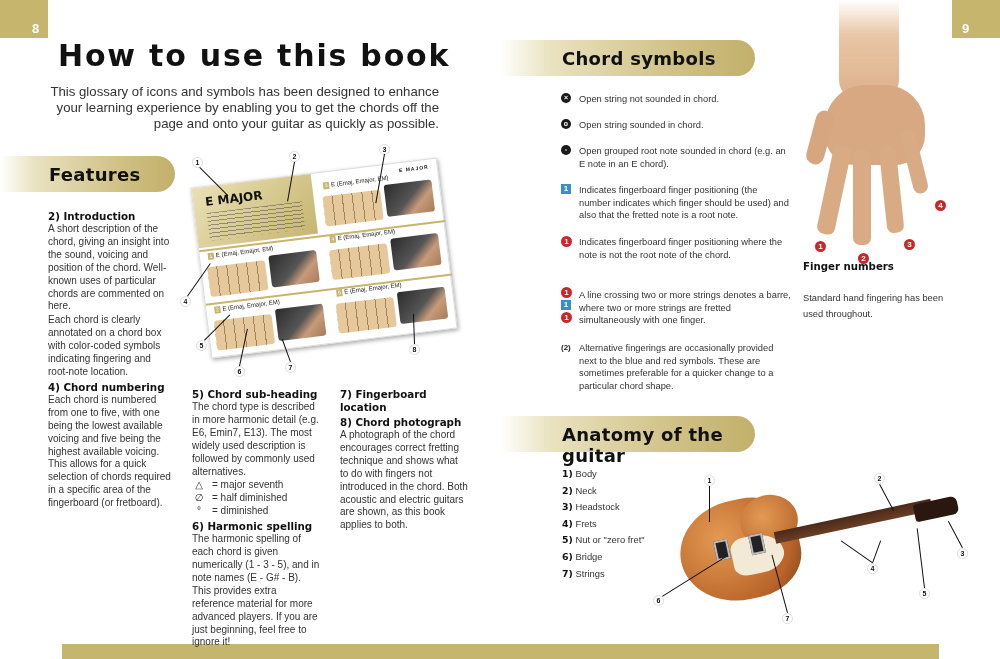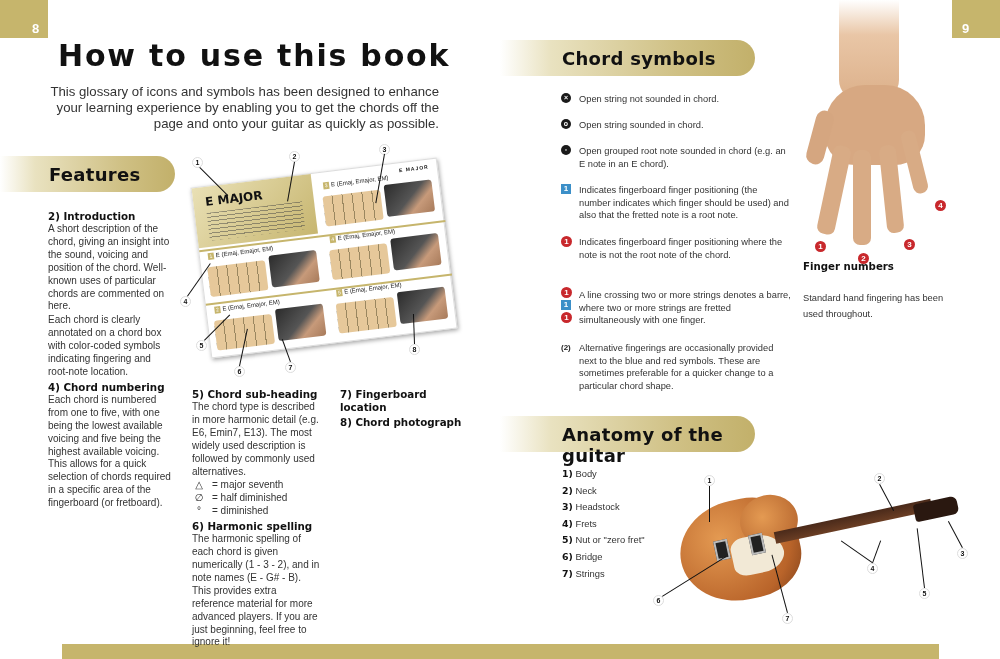--- a/index.html
+++ b/index.html
@@ -120,26 +120,27 @@
     </div>
   <div class="sym-row">
       <span class="g">∅</span>
       <span>= half diminished</span>
     </div>
   <div class="sym-row">
       <span class="g">°</span>
       <span>= diminished</span>
     </div>
   <h4>6) Harmonic spelling</h4>
-  <p>The harmonic spelling of each chord is given numerically (1 - 3 - 2), and in note names (E - G# - B). This provides extra reference material for more advanced players. If you are just beginning, feel free to ignore it!</p>
+  <p>The harmonic spelling of each chord is given numerically (1 - 3 - 5), and in note names (E - G# - B). This provides extra reference material for more advanced players. If you are just beginning, feel free to ignore it!</p>
 </div>
 
 <div class="col col3">
   <h4>7) Fingerboard location</h4>
   <h4>8) Chord photograph</h4>
+  <p>A photograph of the chord encourages correct fretting technique and shows what to do with fingers not introduced in the chord. Both acoustic and electric guitars are shown, as this book applies to both.</p>
 </div>
 
 <div class="illus">
   <div class="spread">
     <div class="hdr">
       <b>E MAJOR</b>
       <i></i>
     </div>
     <div class="emaj">E MAJOR</div>
     <div class="divline" style="left:0;top:62px;width:248px;"></div>

